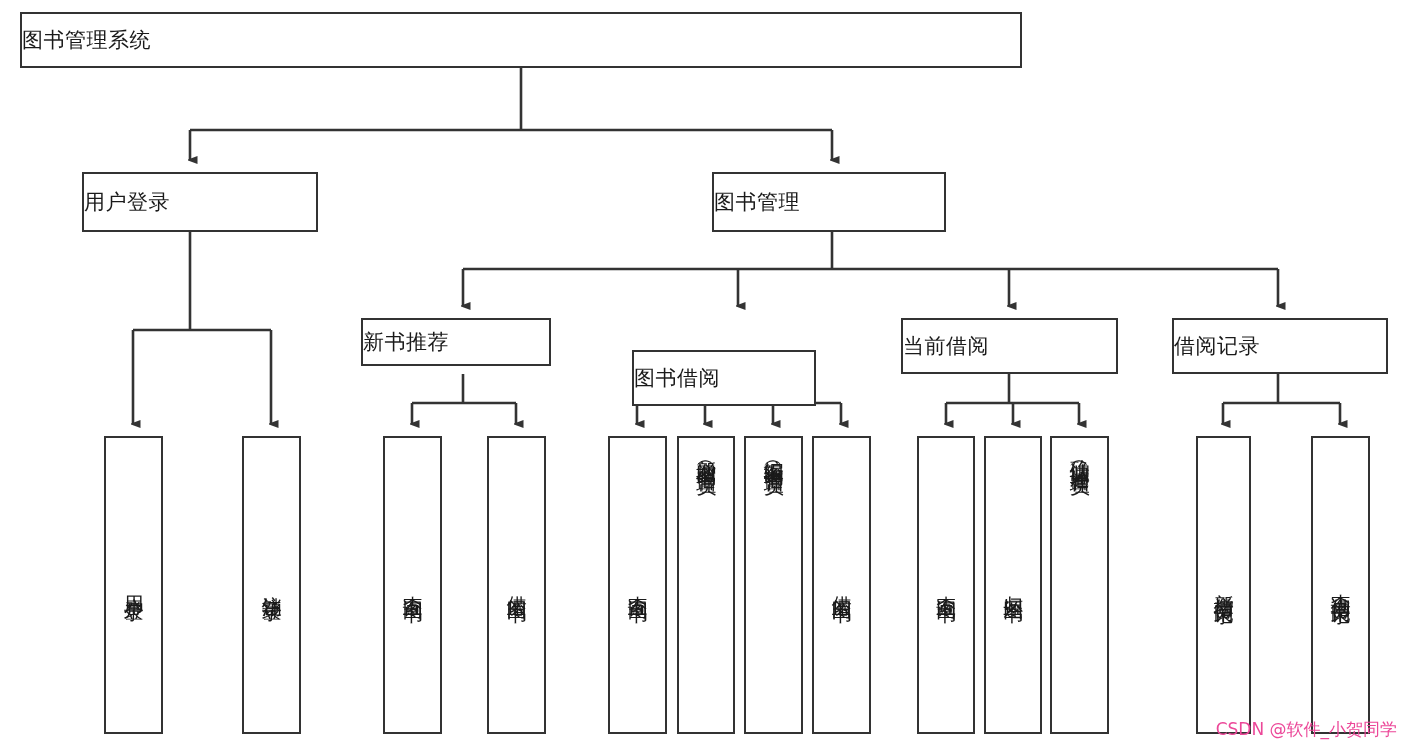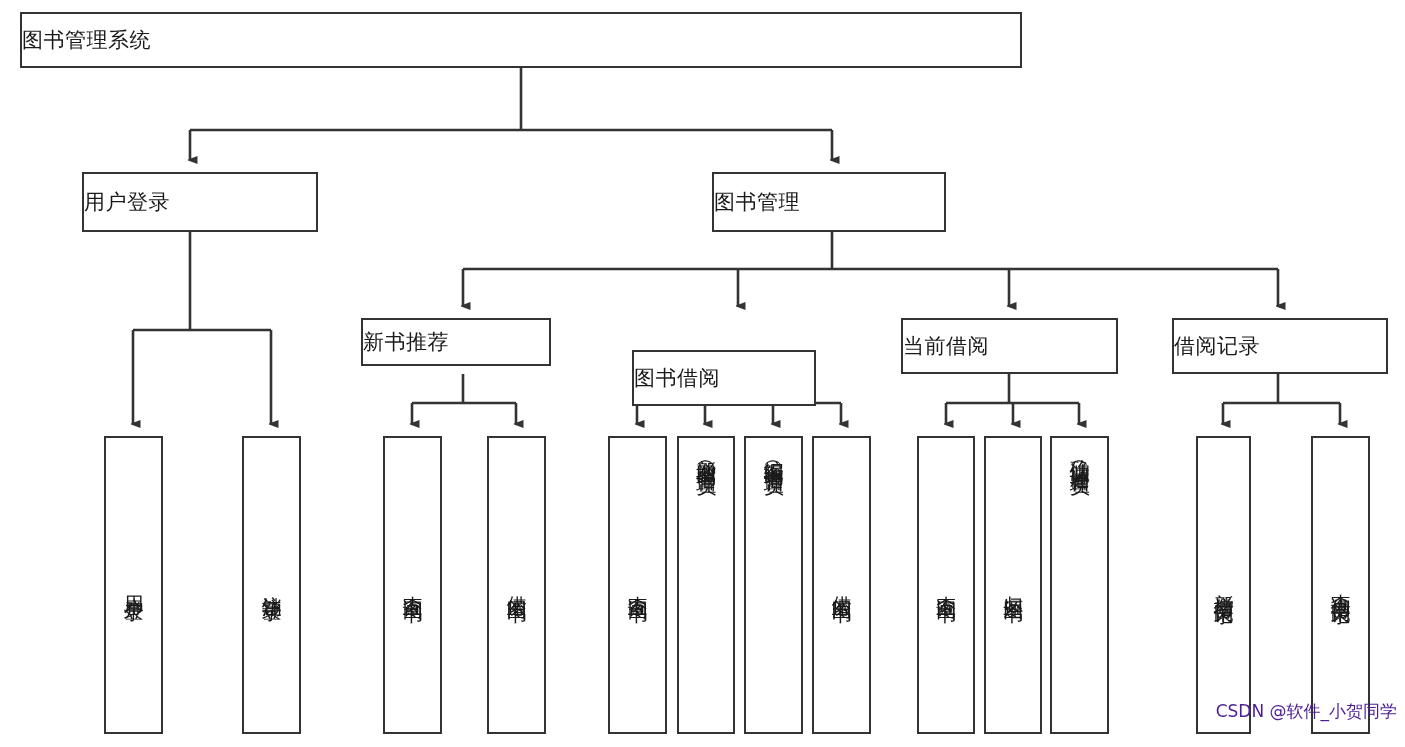--- a/index.html
+++ b/index.html
@@ -65,23 +65,23 @@
     left: 0;
     top: 0;
     width: 1405px;
     height: 747px;
     z-index: 1;
     pointer-events: none;
   }
   .watermark {
     position: absolute;
     right: 8px;
-    bottom: 24px;
+    bottom: 6px;
     font-size: 17px;
-    color: #4c1d95;
+    color: #ec4899;
     white-space: nowrap;
     z-index: 3;
     user-select: none;
   }
 </style>
 </head>
 <body>
 
 <div id="diagram-canvas">
 

